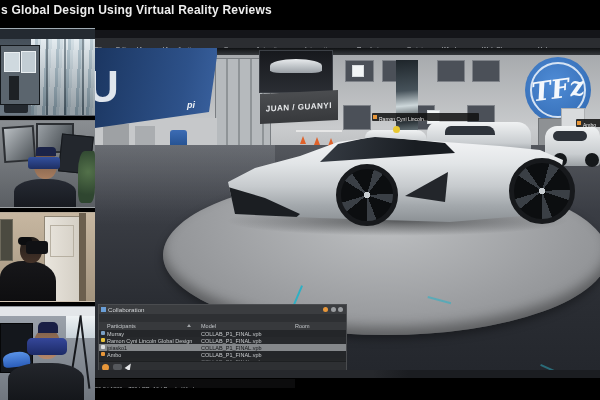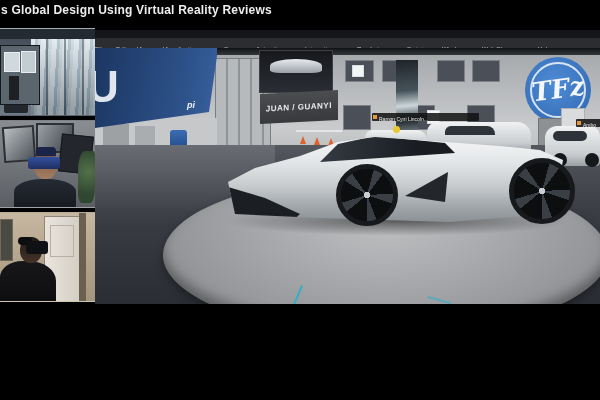--- a/index.html
+++ b/index.html
@@ -1,16 +1,16 @@
 <!DOCTYPE html>
 <html><head>
 <meta charset="utf-8">
 <style>
   html,body{margin:0;padding:0;background:#000;}
-  #stage{position:relative;width:600px;height:304px;background:#000;overflow:hidden;
+  #stage{position:relative;width:600px;height:400px;background:#000;overflow:hidden;
          font-family:"Liberation Sans",sans-serif;}
   .abs{position:absolute;}
   .tt{font-size:10px;white-space:nowrap;display:inline-block;transform-origin:0 50%;}
   .s5{transform:scale(.5);} .s55{transform:scale(.55);} .s6{transform:scale(.62);}
 
   
   #video-title{left:1px;top:3px;color:#ededed;font-size:12px;font-weight:bold;letter-spacing:.2px;}
 
   
   .cam{left:0;width:95px;overflow:hidden;background:#1a1a1a;border-top:1px solid rgba(255,255,255,.22);border-bottom:1px solid rgba(255,255,255,.18);}

